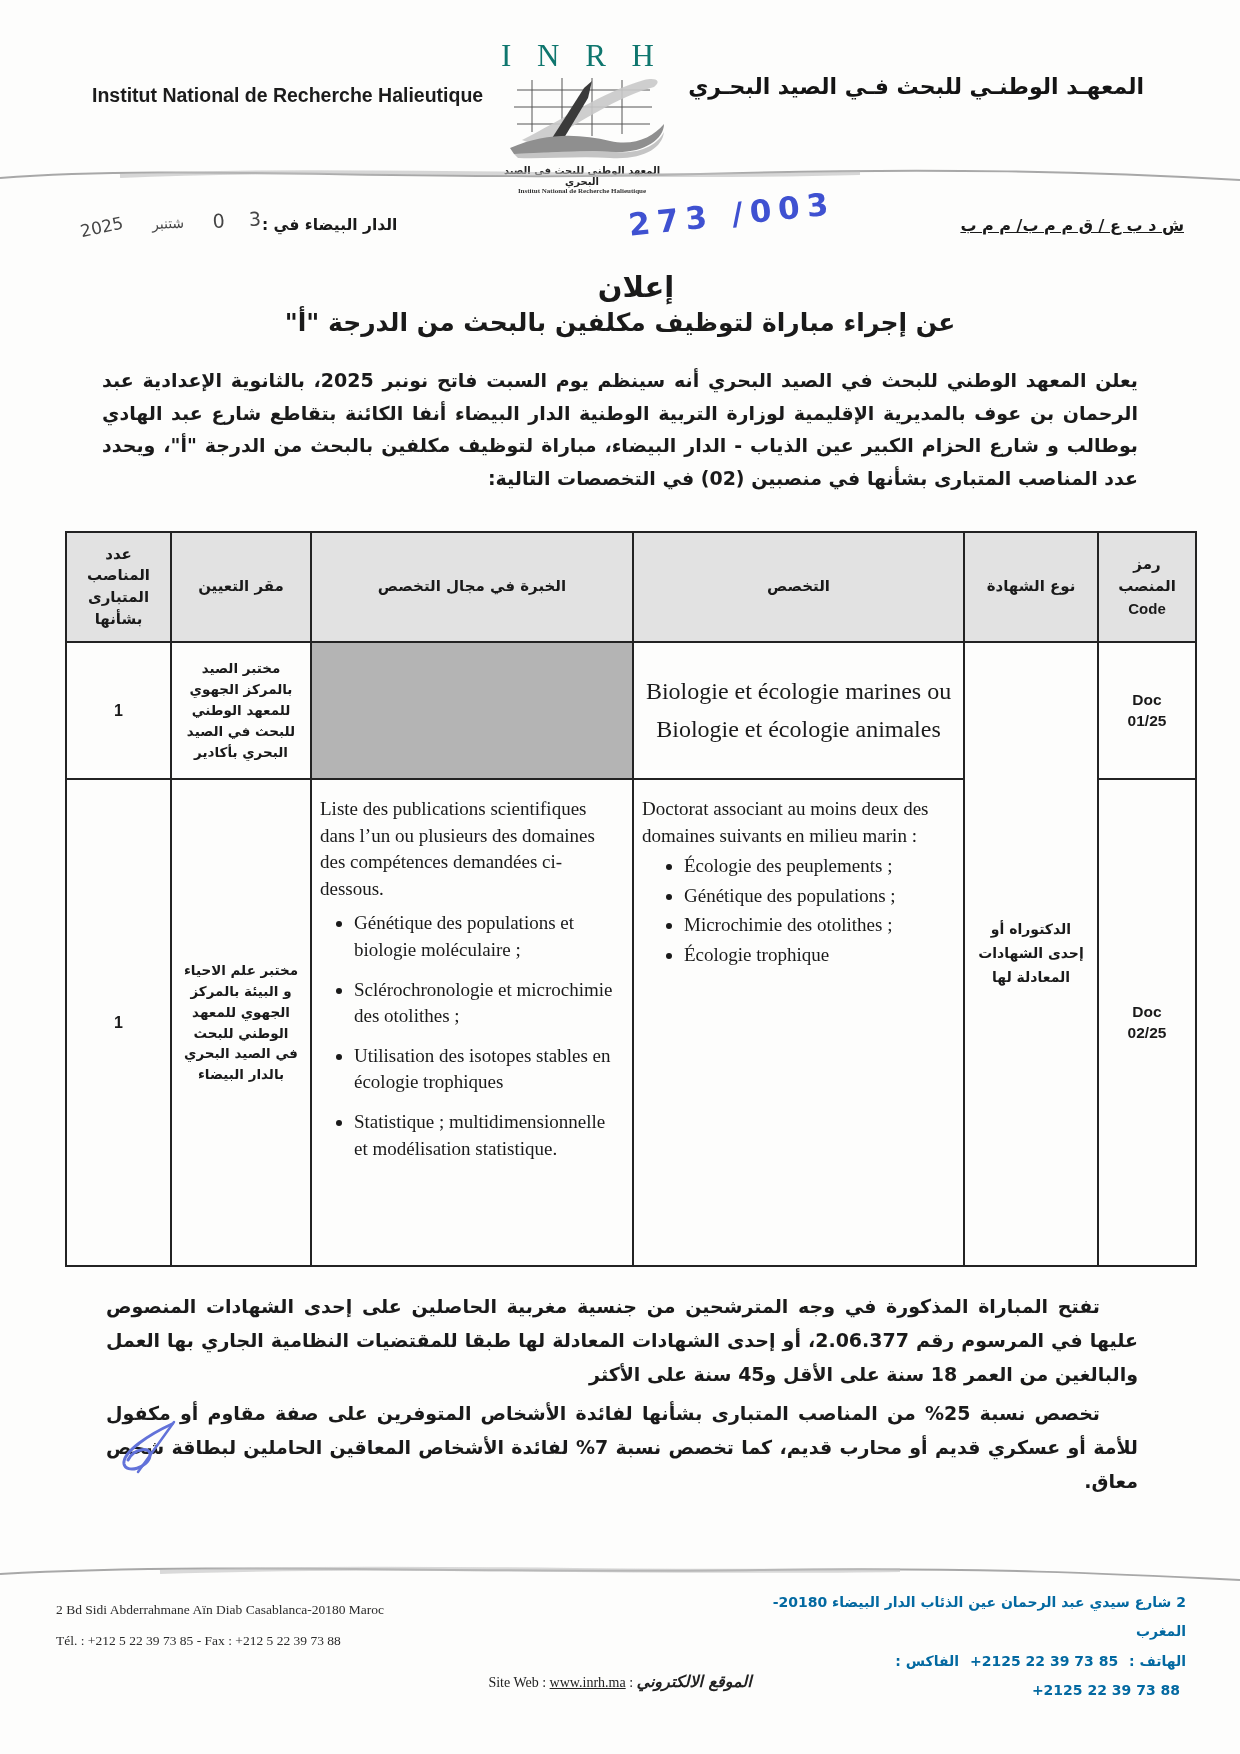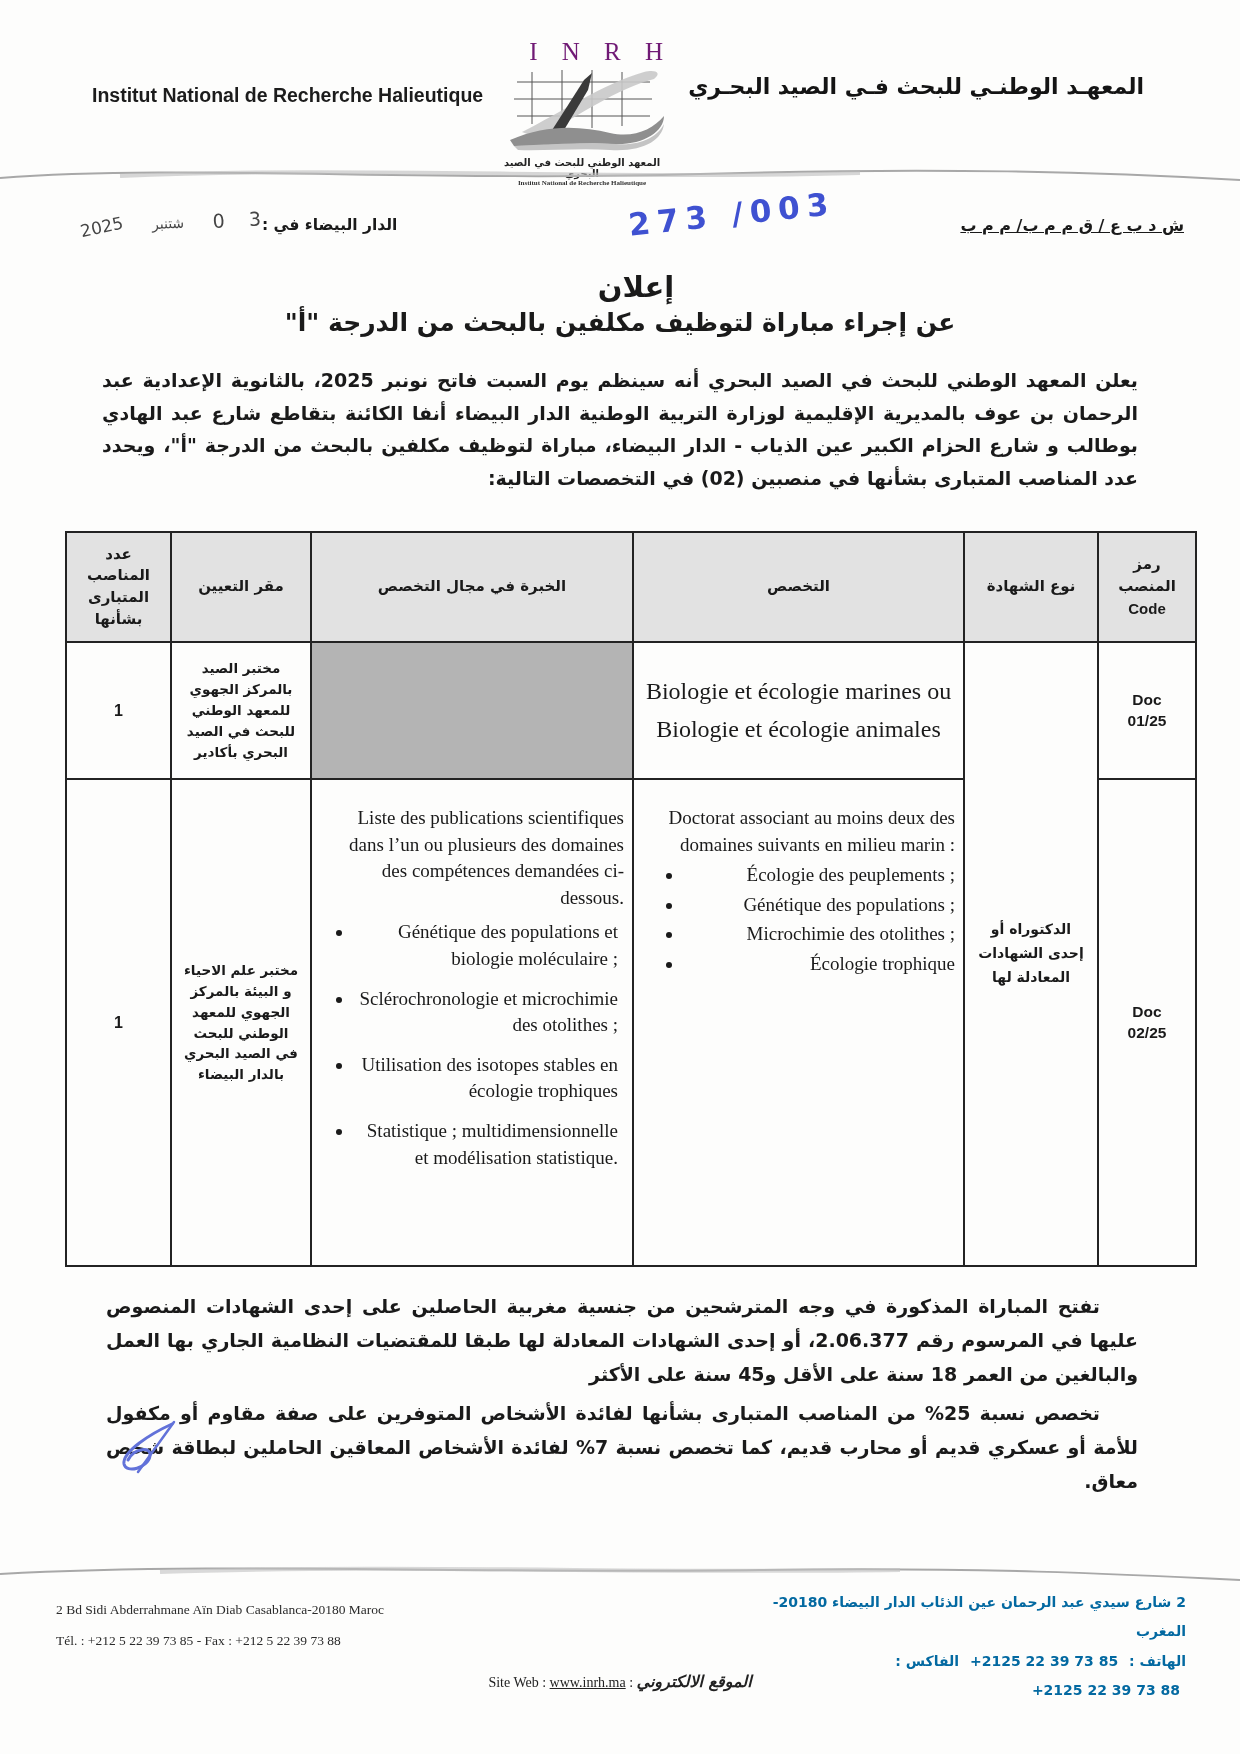--- a/index.html
+++ b/index.html
@@ -7,22 +7,22 @@
     position:relative;width:1240px;height:1754px;margin:0 auto;
     background:#fdfdfc;overflow:hidden;
     font-family:"DejaVu Sans",sans-serif;color:#1a1a1a;
   }
   .abs{position:absolute;}
   
   .inst-fr{left:92px;top:84px;font-family:"Liberation Sans",sans-serif;
     font-weight:bold;font-size:19.5px;color:#1c1c1c;}
   .inst-ar{right:96px;top:74px;font-size:22px;font-weight:bold;direction:rtl;color:#141414;}
   .logo{left:492px;top:38px;width:180px;text-align:center;}
-  .logo-acronym{font-family:"Liberation Serif",serif;font-size:25px;letter-spacing:9px;
-    color:#701a75;font-weight:500;text-align:right;}
+  .logo-acronym{font-family:"Liberation Serif",serif;font-size:31px;letter-spacing:9px;
+    color:#0f766e;font-weight:500;}
   .logo-cap-ar{font-size:10px;font-weight:bold;direction:rtl;color:#222;margin-top:1px;}
   .logo-cap-fr{font-family:"Liberation Serif",serif;font-size:7px;font-weight:bold;color:#333;}
   
   .wave{left:0;width:1240px;height:34px;}
   .wave-top{top:156px;}
   .wave-bottom{top:1550px;}
   
   .ref-code{right:56px;top:216px;font-size:16px;font-weight:bold;direction:rtl;
     text-decoration:underline;letter-spacing:1px;}
   .ref-number{left:628px;top:196px;color:#3f51d1;font-size:31px;font-weight:bold;
@@ -50,21 +50,21 @@
   thead th{background:#e2e2e2;font-size:15px;font-weight:bold;height:100px;
     line-height:1.45;}
   .code-en{font-family:"Liberation Sans",sans-serif;font-size:15px;}
   .row1{height:137px;}
   .cell-ar{font-size:13.5px;font-weight:bold;line-height:1.55;text-align:center;}
   .cell-shaded{background:#b4b4b4;}
   .cell-fr{direction:ltr;font-family:"Liberation Serif",serif;font-size:19px;
     line-height:1.4;text-align:left;}
   .cell-fr-center{direction:ltr;font-family:"Liberation Serif",serif;font-size:24px;
     line-height:1.55;text-align:center;}
-  .cell-top{vertical-align:top;padding-top:25px;text-align:right;}
+  .cell-top{vertical-align:top;padding-top:16px;}
   .doc-code{font-family:"Liberation Sans",sans-serif;font-weight:bold;font-size:15.5px;
     text-align:center;line-height:1.35;direction:ltr;}
   .degree-cell{font-size:14px;font-weight:bold;text-align:center;line-height:1.7;}
   .count-cell{font-family:"Liberation Sans",sans-serif;font-weight:bold;font-size:16px;
     text-align:center;}
   ul.exp-list{margin:8px 0 0;padding:0 34px 0 0;direction:ltr;padding-left:34px;
     padding-right:6px;list-style:disc;}
   ul.exp-list li{margin:0 0 13px;}
   ul.spec-list{margin:4px 0 0;padding-left:42px;direction:ltr;list-style:disc;}
   ul.spec-list li{margin:0 0 3px;}

